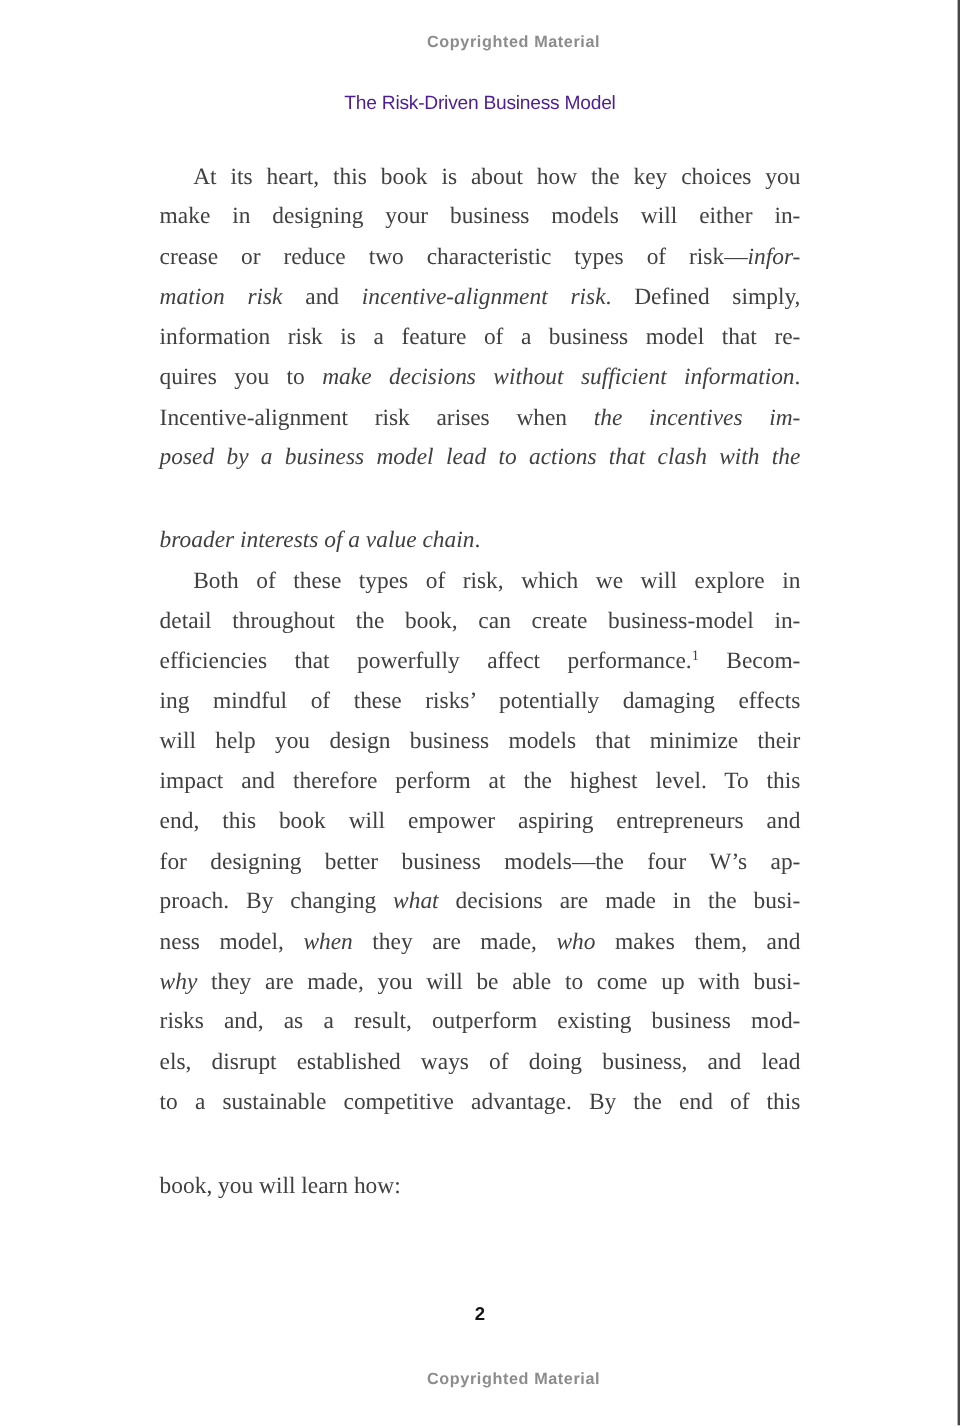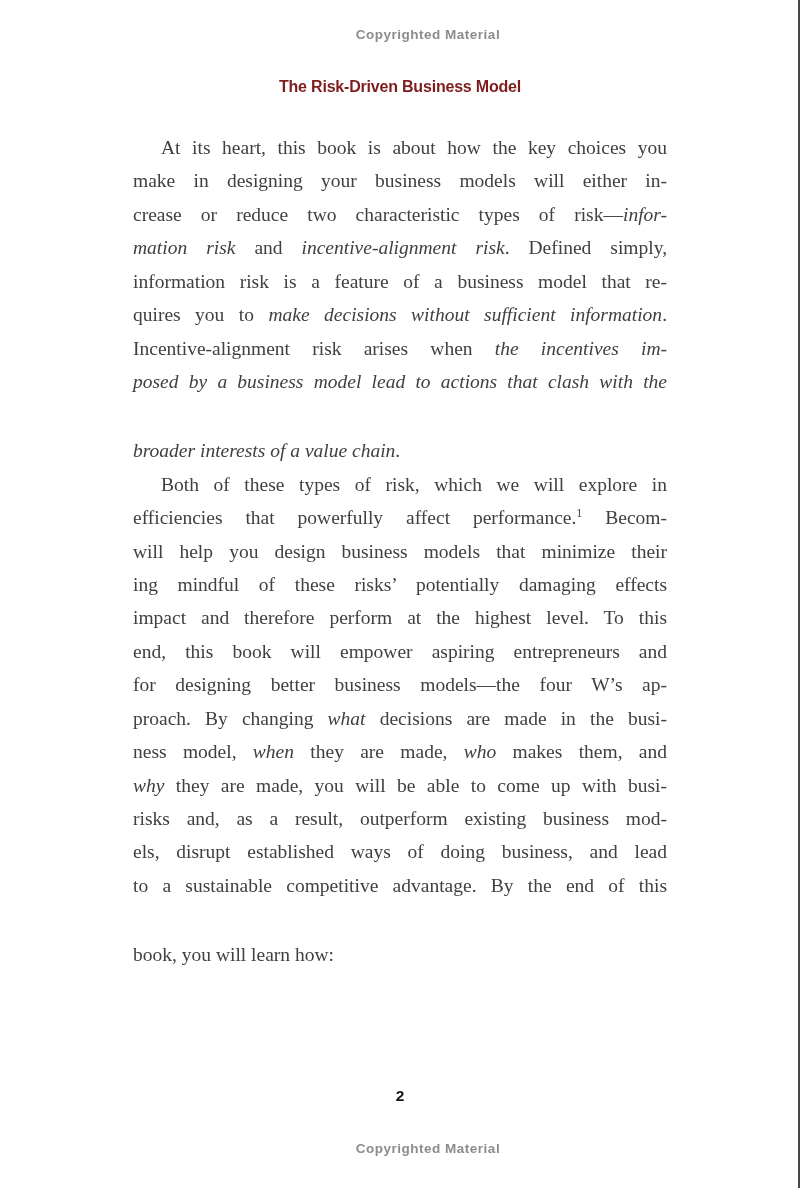--- a/index.html
+++ b/index.html
@@ -24,24 +24,24 @@
     letter-spacing: 0.5px;
     color: #8c8c8c;
     padding-left: 28px;
   }
   .copyright.top { top: 27px; }
   .copyright.bottom { top: 1141px; }
   .chapter-title {
     position: absolute; left: 0; top: 78px; width: 100%;
     text-align: center;
     font-family: "Liberation Sans", sans-serif;
-    font-weight: 700;
+    font-weight: 400;
     font-size: 16px;
     letter-spacing: -0.2px;
-    color: #7f1d1d;
+    color: #4c1d95;
   }
   .body-text {
     position: absolute;
     left: 133px; top: 131px;
     width: 534px;
     font-size: 19.5px;
     line-height: 33.42px;
     color: #404040;
   }
   .line {
@@ -77,23 +77,24 @@
     <div class="line indent"><span>At its heart, this book is about how the key choices you</span></div>
     <div class="line"><span>make in designing your business models will either in-</span></div>
     <div class="line"><span>crease or reduce two characteristic types of risk—</span><span class="it">infor-</span></div>
     <div class="line"><span class="it">mation risk</span><span> and </span><span class="it">incentive-alignment risk</span><span>. Defined simply,</span></div>
     <div class="line"><span>information risk is a feature of a business model that re-</span></div>
     <div class="line"><span>quires you to </span><span class="it">make decisions without sufficient information</span><span>.</span></div>
     <div class="line"><span>Incentive-alignment risk arises when </span><span class="it">the incentives im-</span></div>
     <div class="line"><span class="it">posed by a business model lead to actions that clash with the</span></div>
     <div class="line lastline"><span class="it">broader interests of a value chain</span><span>.</span></div>
     <div class="line indent"><span>Both of these types of risk, which we will explore in</span></div>
+    <div class="line"><span>detail throughout the book, can create business-model in-</span></div>
     <div class="line"><span>efficiencies that powerfully affect performance.</span><span class="sup">1</span><span> Becom-</span></div>
+    <div class="line"><span>ing mindful of these risks’ potentially damaging effects</span></div>
     <div class="line"><span>will help you design business models that minimize their</span></div>
-    <div class="line"><span>ing mindful of these risks’ potentially damaging effects</span></div>
     <div class="line"><span>impact and therefore perform at the highest level. To this</span></div>
     <div class="line"><span>end, this book will empower aspiring entrepreneurs and</span></div>
     <div class="line"><span>for designing better business models—the four W’s ap-</span></div>
     <div class="line"><span>proach. By changing </span><span class="it">what</span><span> decisions are made in the busi-</span></div>
     <div class="line"><span>ness model, </span><span class="it">when</span><span> they are made, </span><span class="it">who</span><span> makes them, and</span></div>
     <div class="line"><span class="it">why</span><span> they are made, you will be able to come up with busi-</span></div>
     <div class="line"><span>risks and, as a result, outperform existing business mod-</span></div>
     <div class="line"><span>els, disrupt established ways of doing business, and lead</span></div>
     <div class="line"><span>to a sustainable competitive advantage. By the end of this</span></div>
     <div class="line lastline"><span>book, you will learn how:</span></div>

